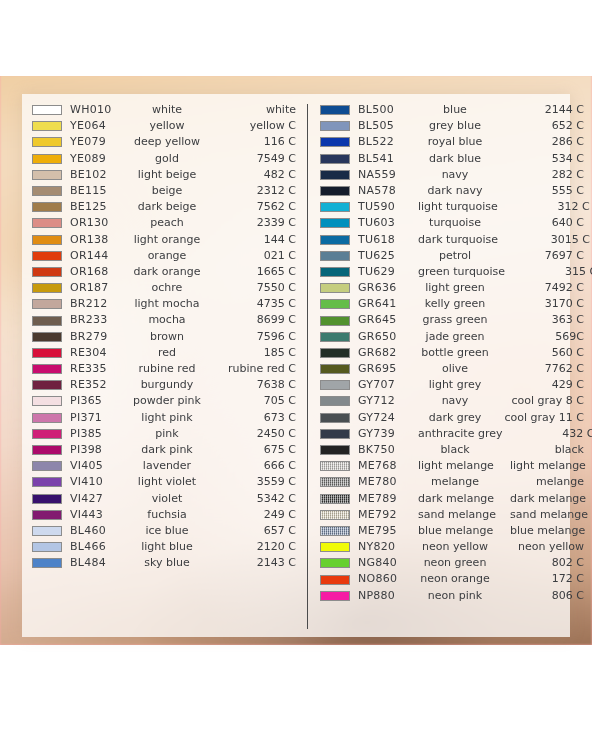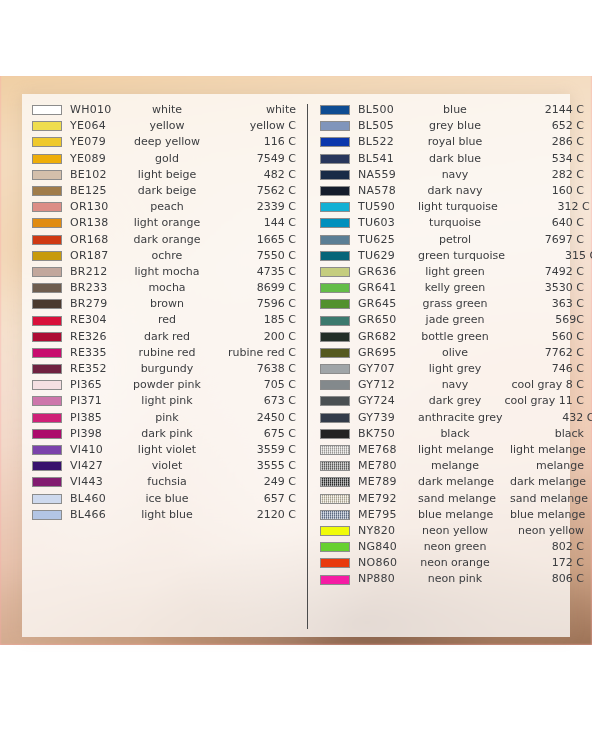--- a/index.html
+++ b/index.html
@@ -124,20 +124,28 @@
             <div class="row">
               <div class="sw-wrap">
                 <span class="sw" style="background-color: rgb(211, 191, 171);"></span>
               </div>
               <div class="code">BE102</div>
               <div class="name">light beige</div>
               <div class="pant">482 C</div>
             </div>
             <div class="row">
               <div class="sw-wrap">
+                <span class="sw" style="background-color: rgb(165, 140, 114);"></span>
+              </div>
+              <div class="code">BE115</div>
+              <div class="name">beige</div>
+              <div class="pant">2312 C</div>
+            </div>
+            <div class="row">
+              <div class="sw-wrap">
                 <span class="sw" style="background-color: rgb(160, 124, 74);"></span>
               </div>
               <div class="code">BE125</div>
               <div class="name">dark beige</div>
               <div class="pant">7562 C</div>
             </div>
             <div class="row">
               <div class="sw-wrap">
                 <span class="sw" style="background-color: rgb(220, 141, 134);"></span>
               </div>
@@ -148,20 +156,28 @@
             <div class="row">
               <div class="sw-wrap">
                 <span class="sw" style="background-color: rgb(224, 140, 18);"></span>
               </div>
               <div class="code">OR138</div>
               <div class="name">light orange</div>
               <div class="pant">144 C</div>
             </div>
             <div class="row">
               <div class="sw-wrap">
+                <span class="sw" style="background-color: rgb(224, 60, 12);"></span>
+              </div>
+              <div class="code">OR144</div>
+              <div class="name">orange</div>
+              <div class="pant">021 C</div>
+            </div>
+            <div class="row">
+              <div class="sw-wrap">
                 <span class="sw" style="background-color: rgb(207, 57, 18);"></span>
               </div>
               <div class="code">OR168</div>
               <div class="name">dark orange</div>
               <div class="pant">1665 C</div>
             </div>
             <div class="row">
               <div class="sw-wrap">
                 <span class="sw" style="background-color: rgb(199, 154, 12);"></span>
               </div>
@@ -196,28 +212,20 @@
             <div class="row">
               <div class="sw-wrap">
                 <span class="sw" style="background-color: rgb(216, 16, 58);"></span>
               </div>
               <div class="code">RE304</div>
               <div class="name">red</div>
               <div class="pant">185 C</div>
             </div>
             <div class="row">
               <div class="sw-wrap">
-                <span class="sw" style="background-color: rgb(173, 11, 51);"></span>
-              </div>
-              <div class="code">RE326</div>
-              <div class="name">dark red</div>
-              <div class="pant">200 C</div>
-            </div>
-            <div class="row">
-              <div class="sw-wrap">
                 <span class="sw" style="background-color: rgb(200, 12, 110);"></span>
               </div>
               <div class="code">RE335</div>
               <div class="name">rubine red</div>
               <div class="pant">rubine red C</div>
             </div>
             <div class="row">
               <div class="sw-wrap">
                 <span class="sw" style="background-color: rgb(111, 33, 64);"></span>
               </div>
@@ -252,33 +260,41 @@
             <div class="row">
               <div class="sw-wrap">
                 <span class="sw" style="background-color: rgb(172, 10, 107);"></span>
               </div>
               <div class="code">PI398</div>
               <div class="name">dark pink</div>
               <div class="pant">675 C</div>
             </div>
             <div class="row">
               <div class="sw-wrap">
+                <span class="sw" style="background-color: rgb(141, 134, 171);"></span>
+              </div>
+              <div class="code">VI405</div>
+              <div class="name">lavender</div>
+              <div class="pant">666 C</div>
+            </div>
+            <div class="row">
+              <div class="sw-wrap">
                 <span class="sw" style="background-color: rgb(123, 66, 171);"></span>
               </div>
               <div class="code">VI410</div>
               <div class="name">light violet</div>
               <div class="pant">3559 C</div>
             </div>
             <div class="row">
               <div class="sw-wrap">
                 <span class="sw" style="background-color: rgb(56, 17, 109);"></span>
               </div>
               <div class="code">VI427</div>
               <div class="name">violet</div>
-              <div class="pant">3555 C</div>
+              <div class="pant">5342 C</div>
             </div>
             <div class="row">
               <div class="sw-wrap">
                 <span class="sw" style="background-color: rgb(130, 27, 112);"></span>
               </div>
               <div class="code">VI443</div>
               <div class="name">fuchsia</div>
               <div class="pant">249 C</div>
             </div>
             <div class="row">
@@ -290,20 +306,28 @@
               <div class="pant">657 C</div>
             </div>
             <div class="row">
               <div class="sw-wrap">
                 <span class="sw" style="background-color: rgb(179, 197, 228);"></span>
               </div>
               <div class="code">BL466</div>
               <div class="name">light blue</div>
               <div class="pant">2120 C</div>
             </div>
+            <div class="row">
+              <div class="sw-wrap">
+                <span class="sw" style="background-color: rgb(77, 130, 200);"></span>
+              </div>
+              <div class="code">BL484</div>
+              <div class="name">sky blue</div>
+              <div class="pant">2143 C</div>
+            </div>
           </div>
         <div class="divider"></div>
         <div class="col" id="col-right">
             <div class="row">
               <div class="sw-wrap">
                 <span class="sw" style="background-color: rgb(14, 76, 146);"></span>
               </div>
               <div class="code">BL500</div>
               <div class="name">blue</div>
               <div class="pant">2144 C</div>
@@ -339,40 +363,48 @@
               <div class="code">NA559</div>
               <div class="name">navy</div>
               <div class="pant">282 C</div>
             </div>
             <div class="row">
               <div class="sw-wrap">
                 <span class="sw" style="background-color: rgb(20, 28, 43);"></span>
               </div>
               <div class="code">NA578</div>
               <div class="name">dark navy</div>
-              <div class="pant">160 C</div>
+              <div class="pant">555 C</div>
             </div>
             <div class="row">
               <div class="sw-wrap">
                 <span class="sw" style="background-color: rgb(18, 176, 212);"></span>
               </div>
               <div class="code">TU590</div>
               <div class="name">light turquoise</div>
               <div class="pant">312 C</div>
             </div>
             <div class="row">
               <div class="sw-wrap">
                 <span class="sw" style="background-color: rgb(0, 144, 189);"></span>
               </div>
               <div class="code">TU603</div>
               <div class="name">turquoise</div>
               <div class="pant">640 C</div>
             </div>
             <div class="row">
               <div class="sw-wrap">
+                <span class="sw" style="background-color: rgb(11, 106, 162);"></span>
+              </div>
+              <div class="code">TU618</div>
+              <div class="name">dark turquoise</div>
+              <div class="pant">3015 C</div>
+            </div>
+            <div class="row">
+              <div class="sw-wrap">
                 <span class="sw" style="background-color: rgb(91, 126, 149);"></span>
               </div>
               <div class="code">TU625</div>
               <div class="name">petrol</div>
               <div class="pant">7697 C</div>
             </div>
             <div class="row">
               <div class="sw-wrap">
                 <span class="sw" style="background-color: rgb(6, 101, 121);"></span>
               </div>
@@ -387,21 +419,21 @@
               <div class="code">GR636</div>
               <div class="name">light green</div>
               <div class="pant">7492 C</div>
             </div>
             <div class="row">
               <div class="sw-wrap">
                 <span class="sw" style="background-color: rgb(100, 189, 72);"></span>
               </div>
               <div class="code">GR641</div>
               <div class="name">kelly green</div>
-              <div class="pant">3530 C</div>
+              <div class="pant">3170 C</div>
             </div>
             <div class="row">
               <div class="sw-wrap">
                 <span class="sw" style="background-color: rgb(82, 145, 46);"></span>
               </div>
               <div class="code">GR645</div>
               <div class="name">grass green</div>
               <div class="pant">363 C</div>
             </div>
             <div class="row">
@@ -427,21 +459,21 @@
               <div class="code">GR695</div>
               <div class="name">olive</div>
               <div class="pant">7762 C</div>
             </div>
             <div class="row">
               <div class="sw-wrap">
                 <span class="sw" style="background-color: rgb(160, 165, 168);"></span>
               </div>
               <div class="code">GY707</div>
               <div class="name">light grey</div>
-              <div class="pant">746 C</div>
+              <div class="pant">429 C</div>
             </div>
             <div class="row">
               <div class="sw-wrap">
                 <span class="sw" style="background-color: rgb(131, 137, 140);"></span>
               </div>
               <div class="code">GY712</div>
               <div class="name">navy</div>
               <div class="pant">cool gray 8 C</div>
             </div>
             <div class="row">

